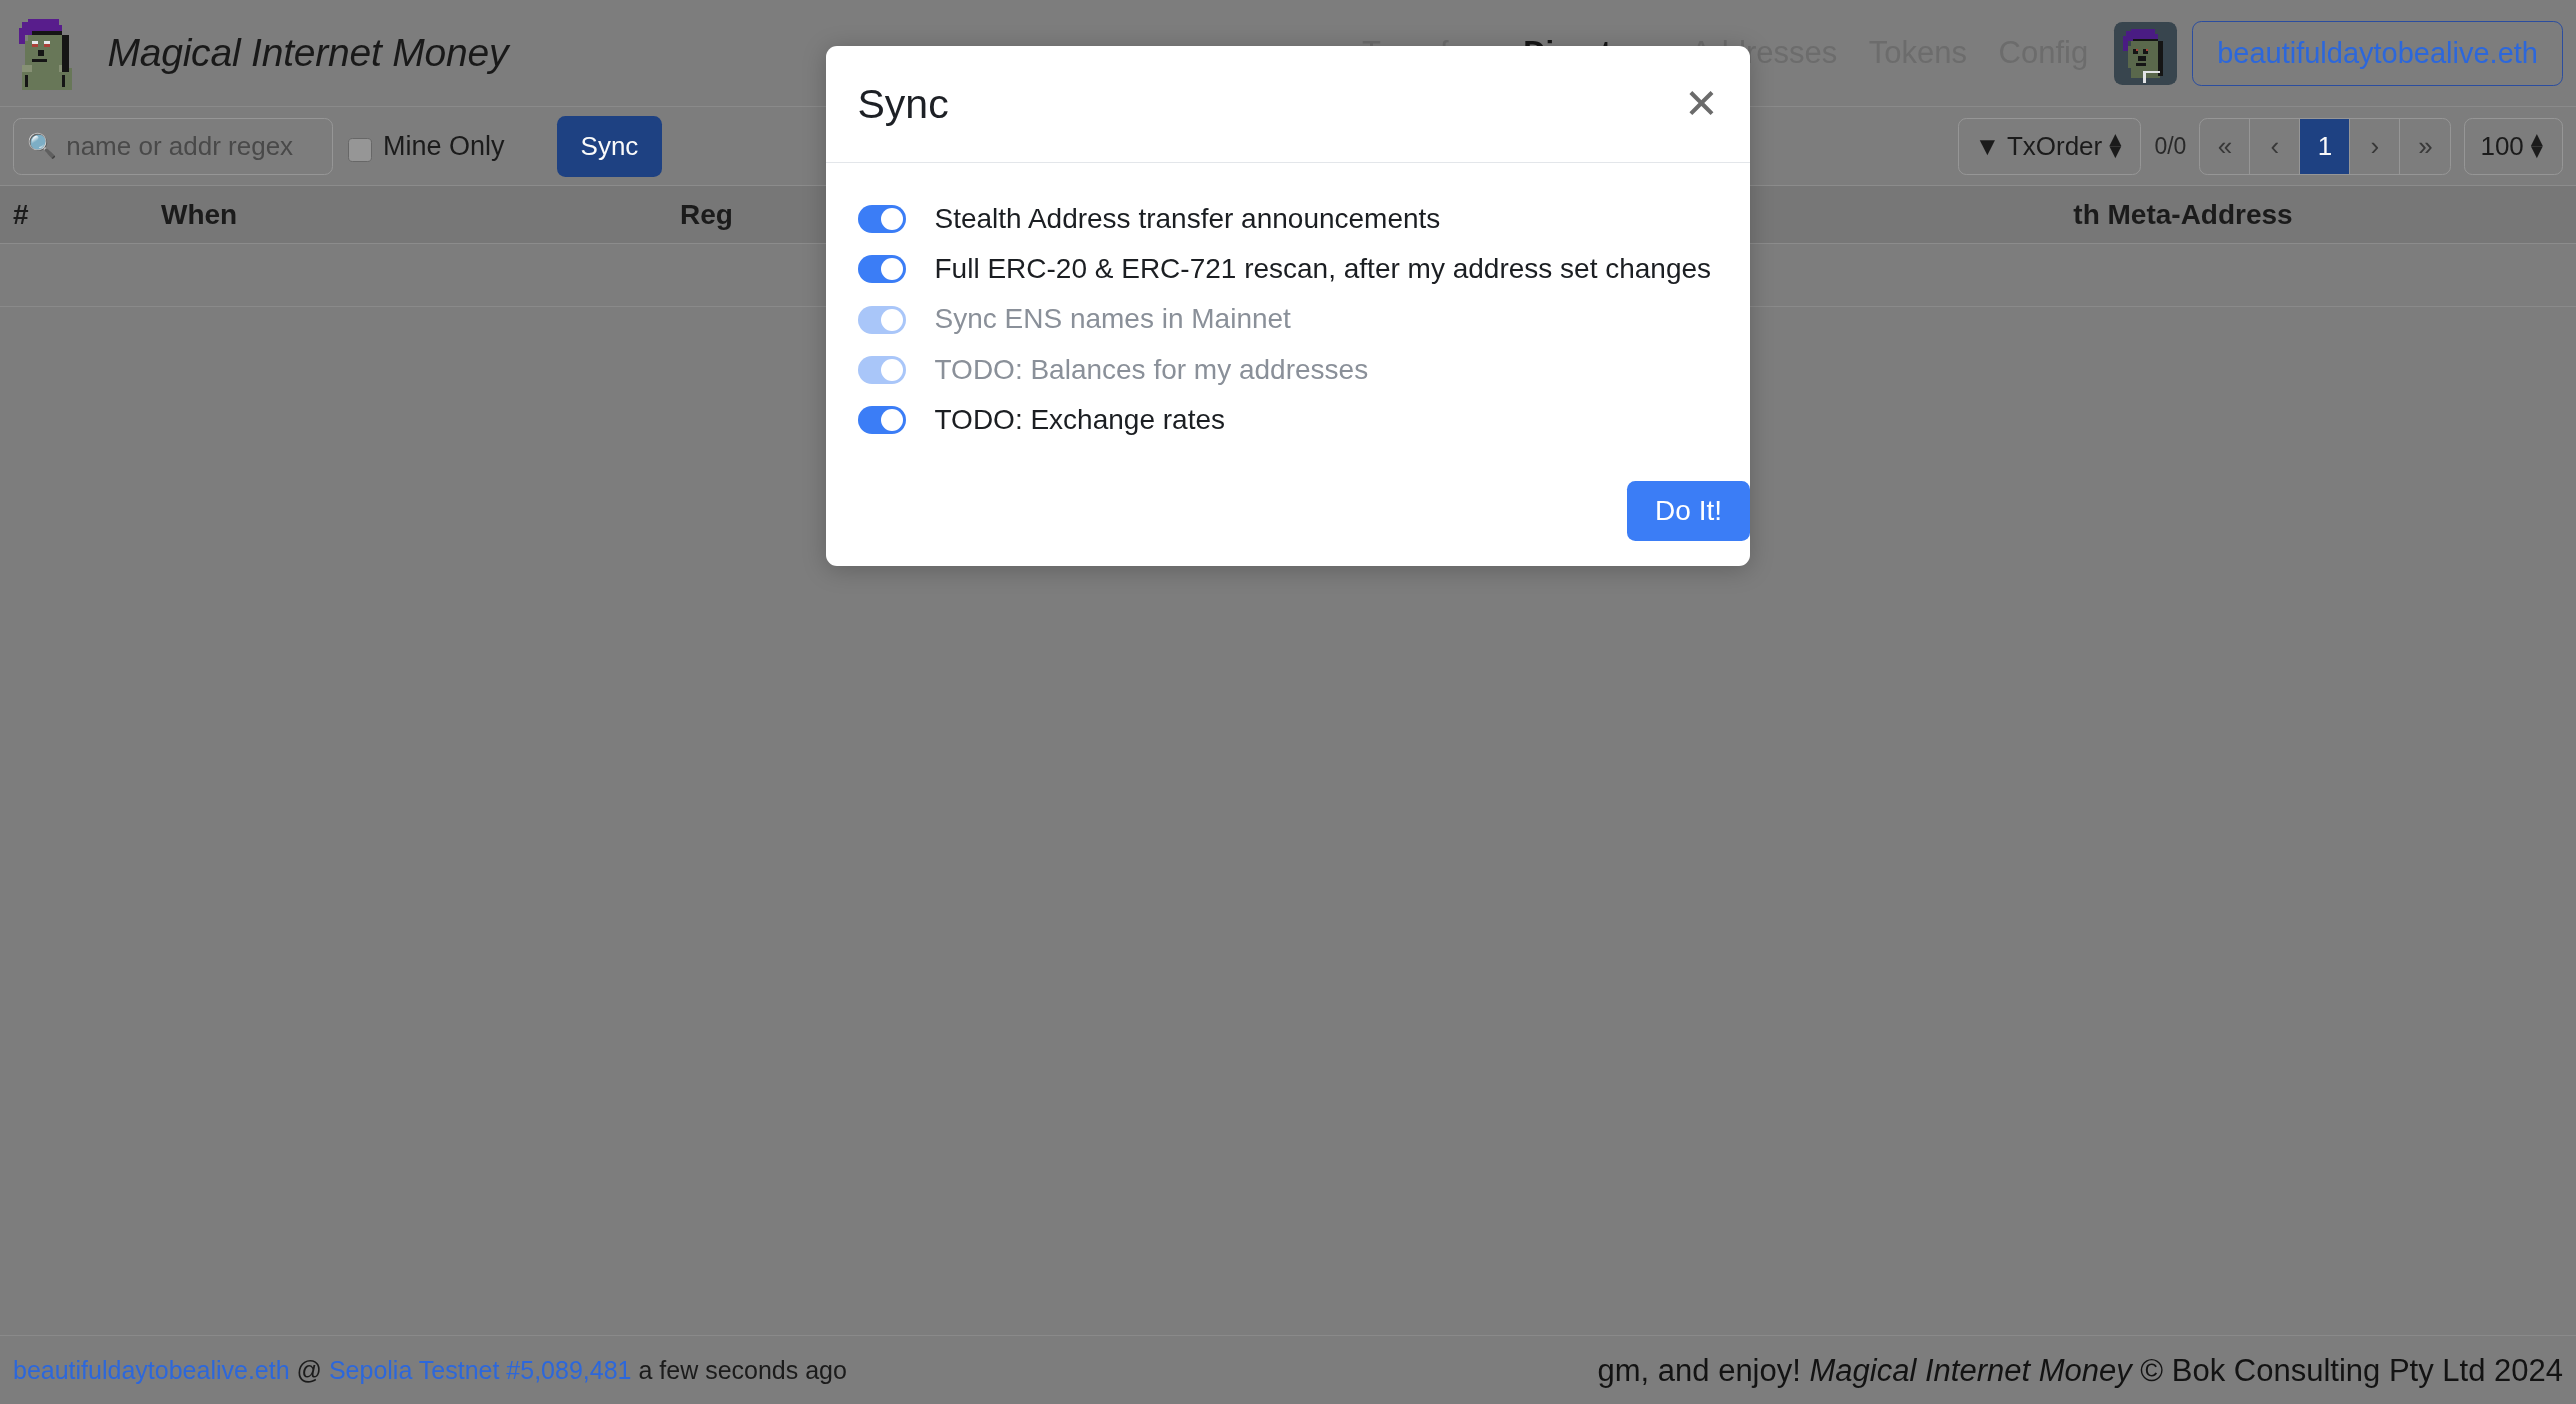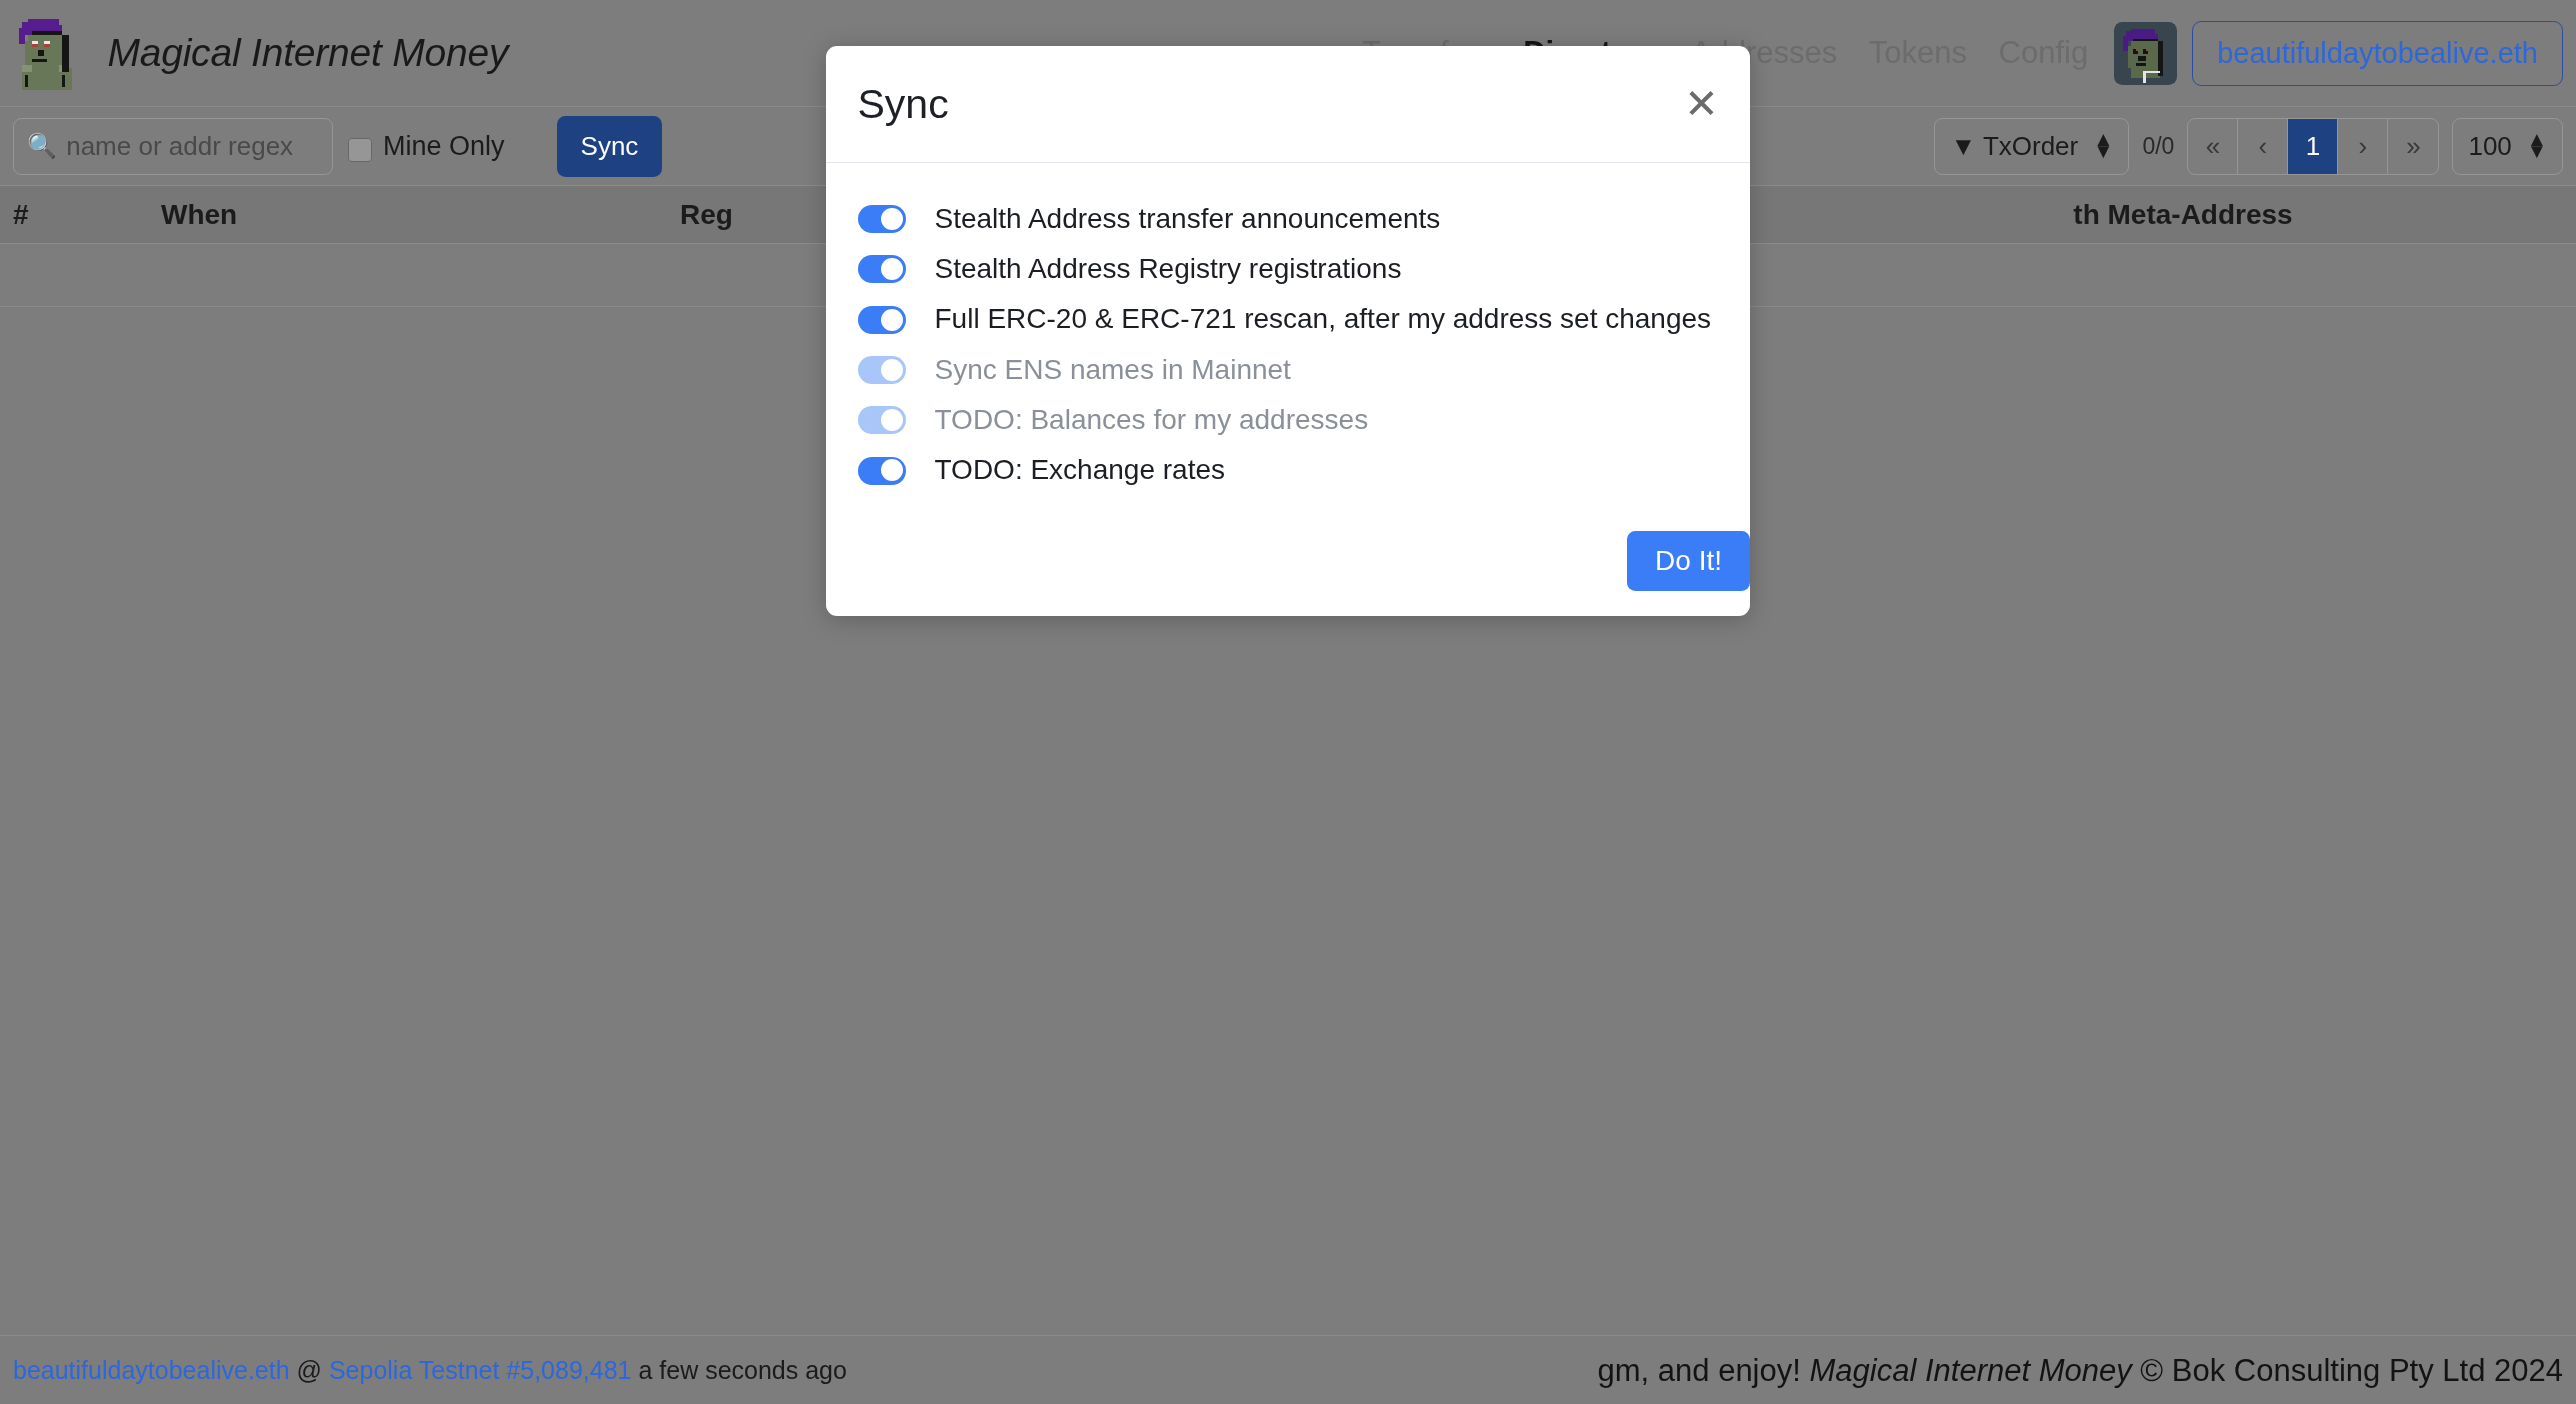--- a/index.html
+++ b/index.html
@@ -65,21 +65,21 @@
   }
   .mine-label { font-size: 27px; color: #1c1c1c; }
   .sync-btn {
     background: #1f4385; color: #fff; border: none; border-radius: 8.3px;
     font-size: 26px; padding: 15px 24px; cursor: pointer; margin-left: 37px;
     font-family: "Liberation Sans", sans-serif;
   }
   .toolbar-right { margin-left: auto; display: flex; align-items: center; gap: 13px; }
   .select-box {
     border: 0.9px solid #9a9a9a; border-radius: 8.3px; height: 57px; padding: 0 15px;
-    display: flex; align-items: center; gap: 15px; font-size: 26px; color: #1c1c1c;
+    display: flex; align-items: center; gap: 3px; font-size: 26px; color: #1c1c1c;
     cursor: pointer; background: transparent;
   }
   .updown { display: flex; flex-direction: column; line-height: 0.58; font-size: 20.4px; color:#1c1c1c; }
   .page-count { font-size: 23px; color: #2a2a2a; }
   .pager { display: flex; border: 0.9px solid #9a9a9a; border-radius: 8.3px; overflow: hidden; height: 57px; }
   .pager button {
     border: none; border-right: 0.9px solid #9a9a9a; background: transparent;
     font-size: 26px; color: #3a3a3a; min-width: 50px; cursor: pointer;
     font-family: "Liberation Sans", sans-serif;
   }
@@ -284,24 +284,20 @@
       <button class="modal-close">✕</button>
     </div>
 
     <div class="modal-body">
       <div class="toggle-row">
         <span class="toggle"></span>
         <span class="toggle-label">Stealth Address transfer announcements</span>
       </div>
       <div class="toggle-row">
         <span class="toggle"></span>
-        <span class="toggle-label">Stealth Address Registry registrations</span>
-      </div>
-      <div class="toggle-row">
-        <span class="toggle"></span>
         <span class="toggle-label">Full ERC-20 &amp; ERC-721 rescan, after my address set changes</span>
       </div>
       <div class="toggle-row">
         <span class="toggle disabled"></span>
         <span class="toggle-label muted">Sync ENS names in Mainnet</span>
       </div>
       <div class="toggle-row">
         <span class="toggle disabled"></span>
         <span class="toggle-label muted">TODO: Balances for my addresses</span>
       </div>

